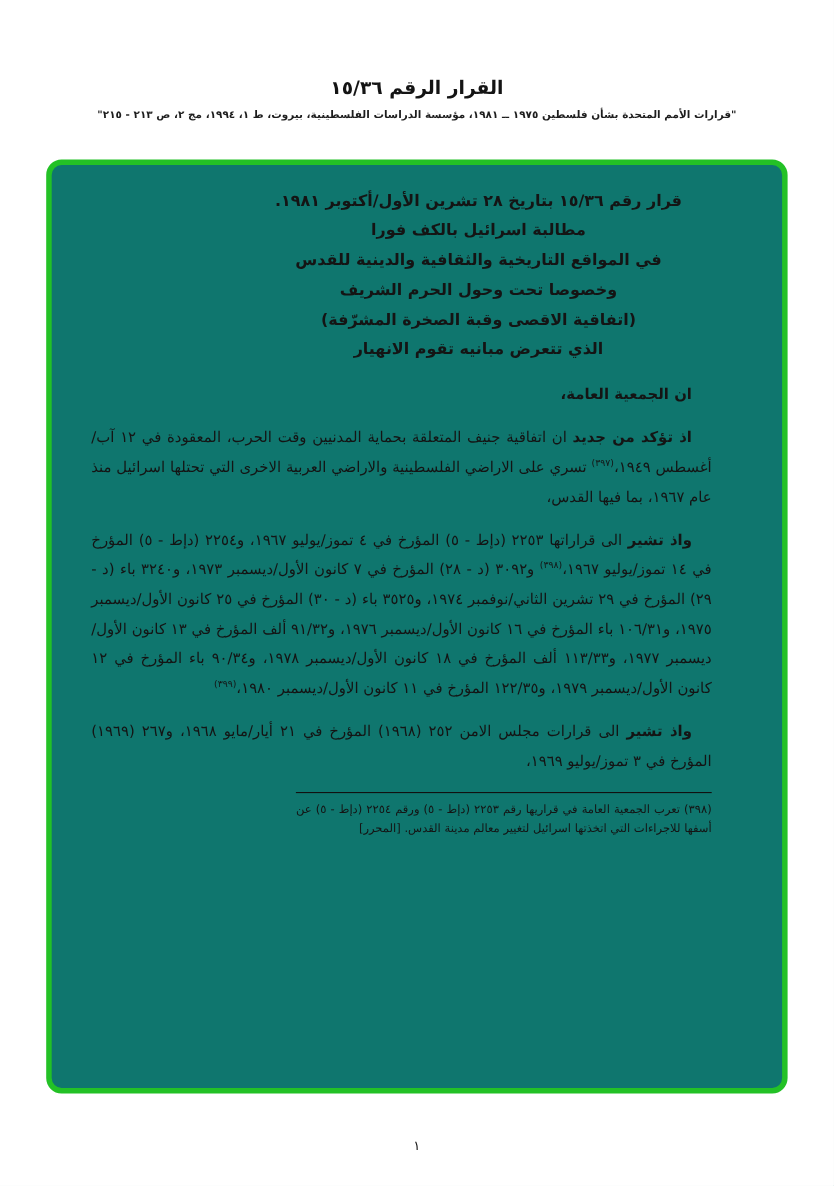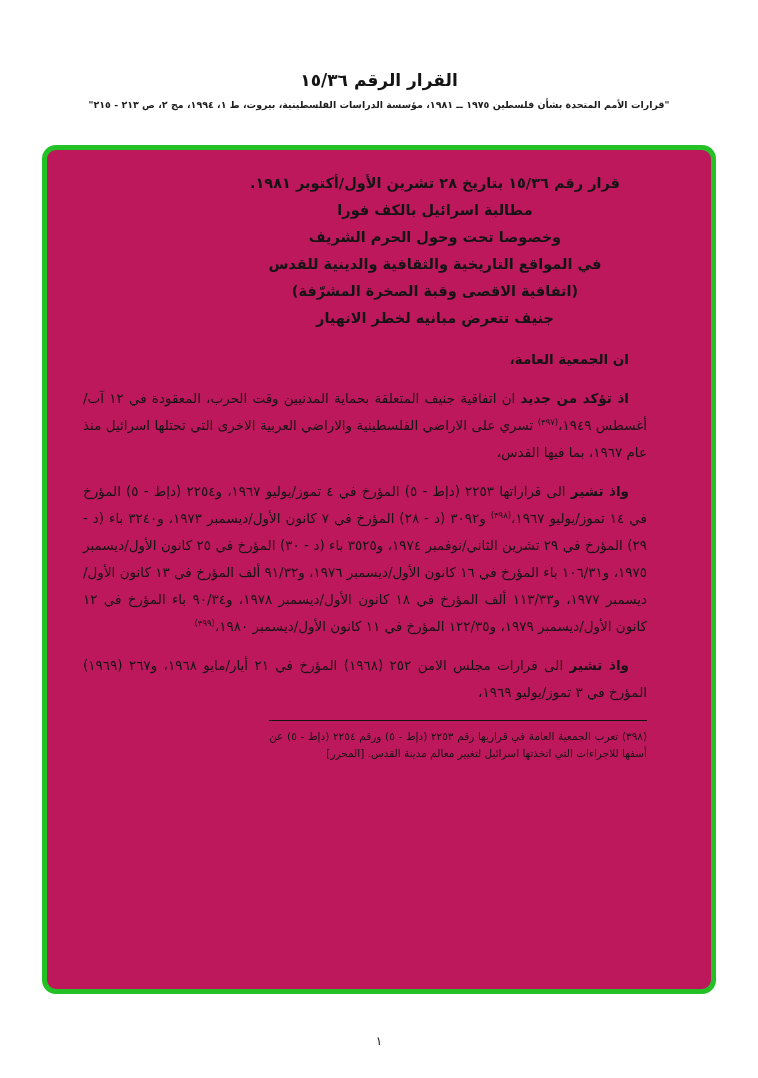--- a/index.html
+++ b/index.html
@@ -41,21 +41,21 @@
   .green-box {
     position: absolute;
     top: 145px;
     left: 42px;
     right: 42px;
     bottom: 84px;
     box-sizing: border-box;
     border: 5px solid var(--green, #23c126);
     border-radius: 14px;
     padding: 20px 64px 10px 36px;
-    background: #be185d;
+    background: #0f766e;
     overflow: hidden;
   }
   .doc-heading {
     margin: 0 0 0 140px;
     text-align: center;
     font-weight: 700;
     font-size: 14.5px;
     line-height: 27px;
   }
   .opening {
@@ -109,24 +109,24 @@
   <div class="page-header">
     <h1 class="doc-title">القرار الرقم ١٥/٣٦</h1>
     <div class="source-line">"قرارات الأمم المتحدة بشأن فلسطين ١٩٧٥ ــ ١٩٨١، مؤسسة الدراسات الفلسطينية، بيروت، ط ١، ١٩٩٤، مج ٢، ص ٢١٣ - ٢١٥"</div>
   </div>
 
   <div class="green-box">
 
     <div class="doc-heading">
       <div class="heading-line">قرار رقم ١٥/٣٦ بتاريخ ٢٨ تشرين الأول/أكتوبر ١٩٨١.</div>
       <div class="heading-line">مطالبة اسرائيل بالكف فورا</div>
+      <div class="heading-line">في المواقع التاريخية والثقافية والدينية للقدس</div>
       <div class="heading-line">وخصوصا تحت وحول الحرم الشريف</div>
-      <div class="heading-line">في المواقع التاريخية والثقافية والدينية للقدس</div>
       <div class="heading-line">(اتفاقية الاقصى وقبة الصخرة المشرّفة)</div>
-      <div class="heading-line">جنيف تتعرض مبانيه لخطر الانهيار</div>
+      <div class="heading-line">الذي تتعرض مبانيه تقوم الانهيار</div>
     </div>
 
     <p class="opening">ان الجمعية العامة،</p>
 
     <p class="body-para"><strong class="lead">اذ تؤكد من جديد</strong><span> ان اتفاقية جنيف المتعلقة بحماية المدنيين وقت الحرب، المعقودة في ١٢ آب/أغسطس ١٩٤٩،</span><sup class="fn-marker">(٣٩٧)</sup><span> تسري على الاراضي الفلسطينية والاراضي العربية الاخرى التي تحتلها اسرائيل منذ عام ١٩٦٧، بما فيها القدس،</span></p>
 
     <p class="body-para"><strong class="lead">واذ تشير</strong><span> الى قراراتها ٢٢٥٣ (دإط - ٥) المؤرخ في ٤ تموز/يوليو ١٩٦٧، و٢٢٥٤ (دإط - ٥) المؤرخ في ١٤ تموز/يوليو ١٩٦٧،</span><sup class="fn-marker">(٣٩٨)</sup><span> و٣٠٩٢ (د - ٢٨) المؤرخ في ٧ كانون الأول/ديسمبر ١٩٧٣، و٣٢٤٠ باء (د - ٢٩) المؤرخ في ٢٩ تشرين الثاني/نوفمبر ١٩٧٤، و٣٥٢٥ باء (د - ٣٠) المؤرخ في ٢٥ كانون الأول/ديسمبر ١٩٧٥، و١٠٦/٣١ باء المؤرخ في ١٦ كانون الأول/ديسمبر ١٩٧٦، و٩١/٣٢ ألف المؤرخ في ١٣ كانون الأول/ديسمبر ١٩٧٧، و١١٣/٣٣ ألف المؤرخ في ١٨ كانون الأول/ديسمبر ١٩٧٨، و٩٠/٣٤ باء المؤرخ في ١٢ كانون الأول/ديسمبر ١٩٧٩، و١٢٢/٣٥ المؤرخ في ١١ كانون الأول/ديسمبر ١٩٨٠،</span><sup class="fn-marker">(٣٩٩)</sup></p>
 
     <p class="body-para"><strong class="lead">واذ تشير</strong><span> الى قرارات مجلس الامن ٢٥٢ (١٩٦٨) المؤرخ في ٢١ أيار/مايو ١٩٦٨، و٢٦٧ (١٩٦٩) المؤرخ في ٣ تموز/يوليو ١٩٦٩،</span></p>
 

